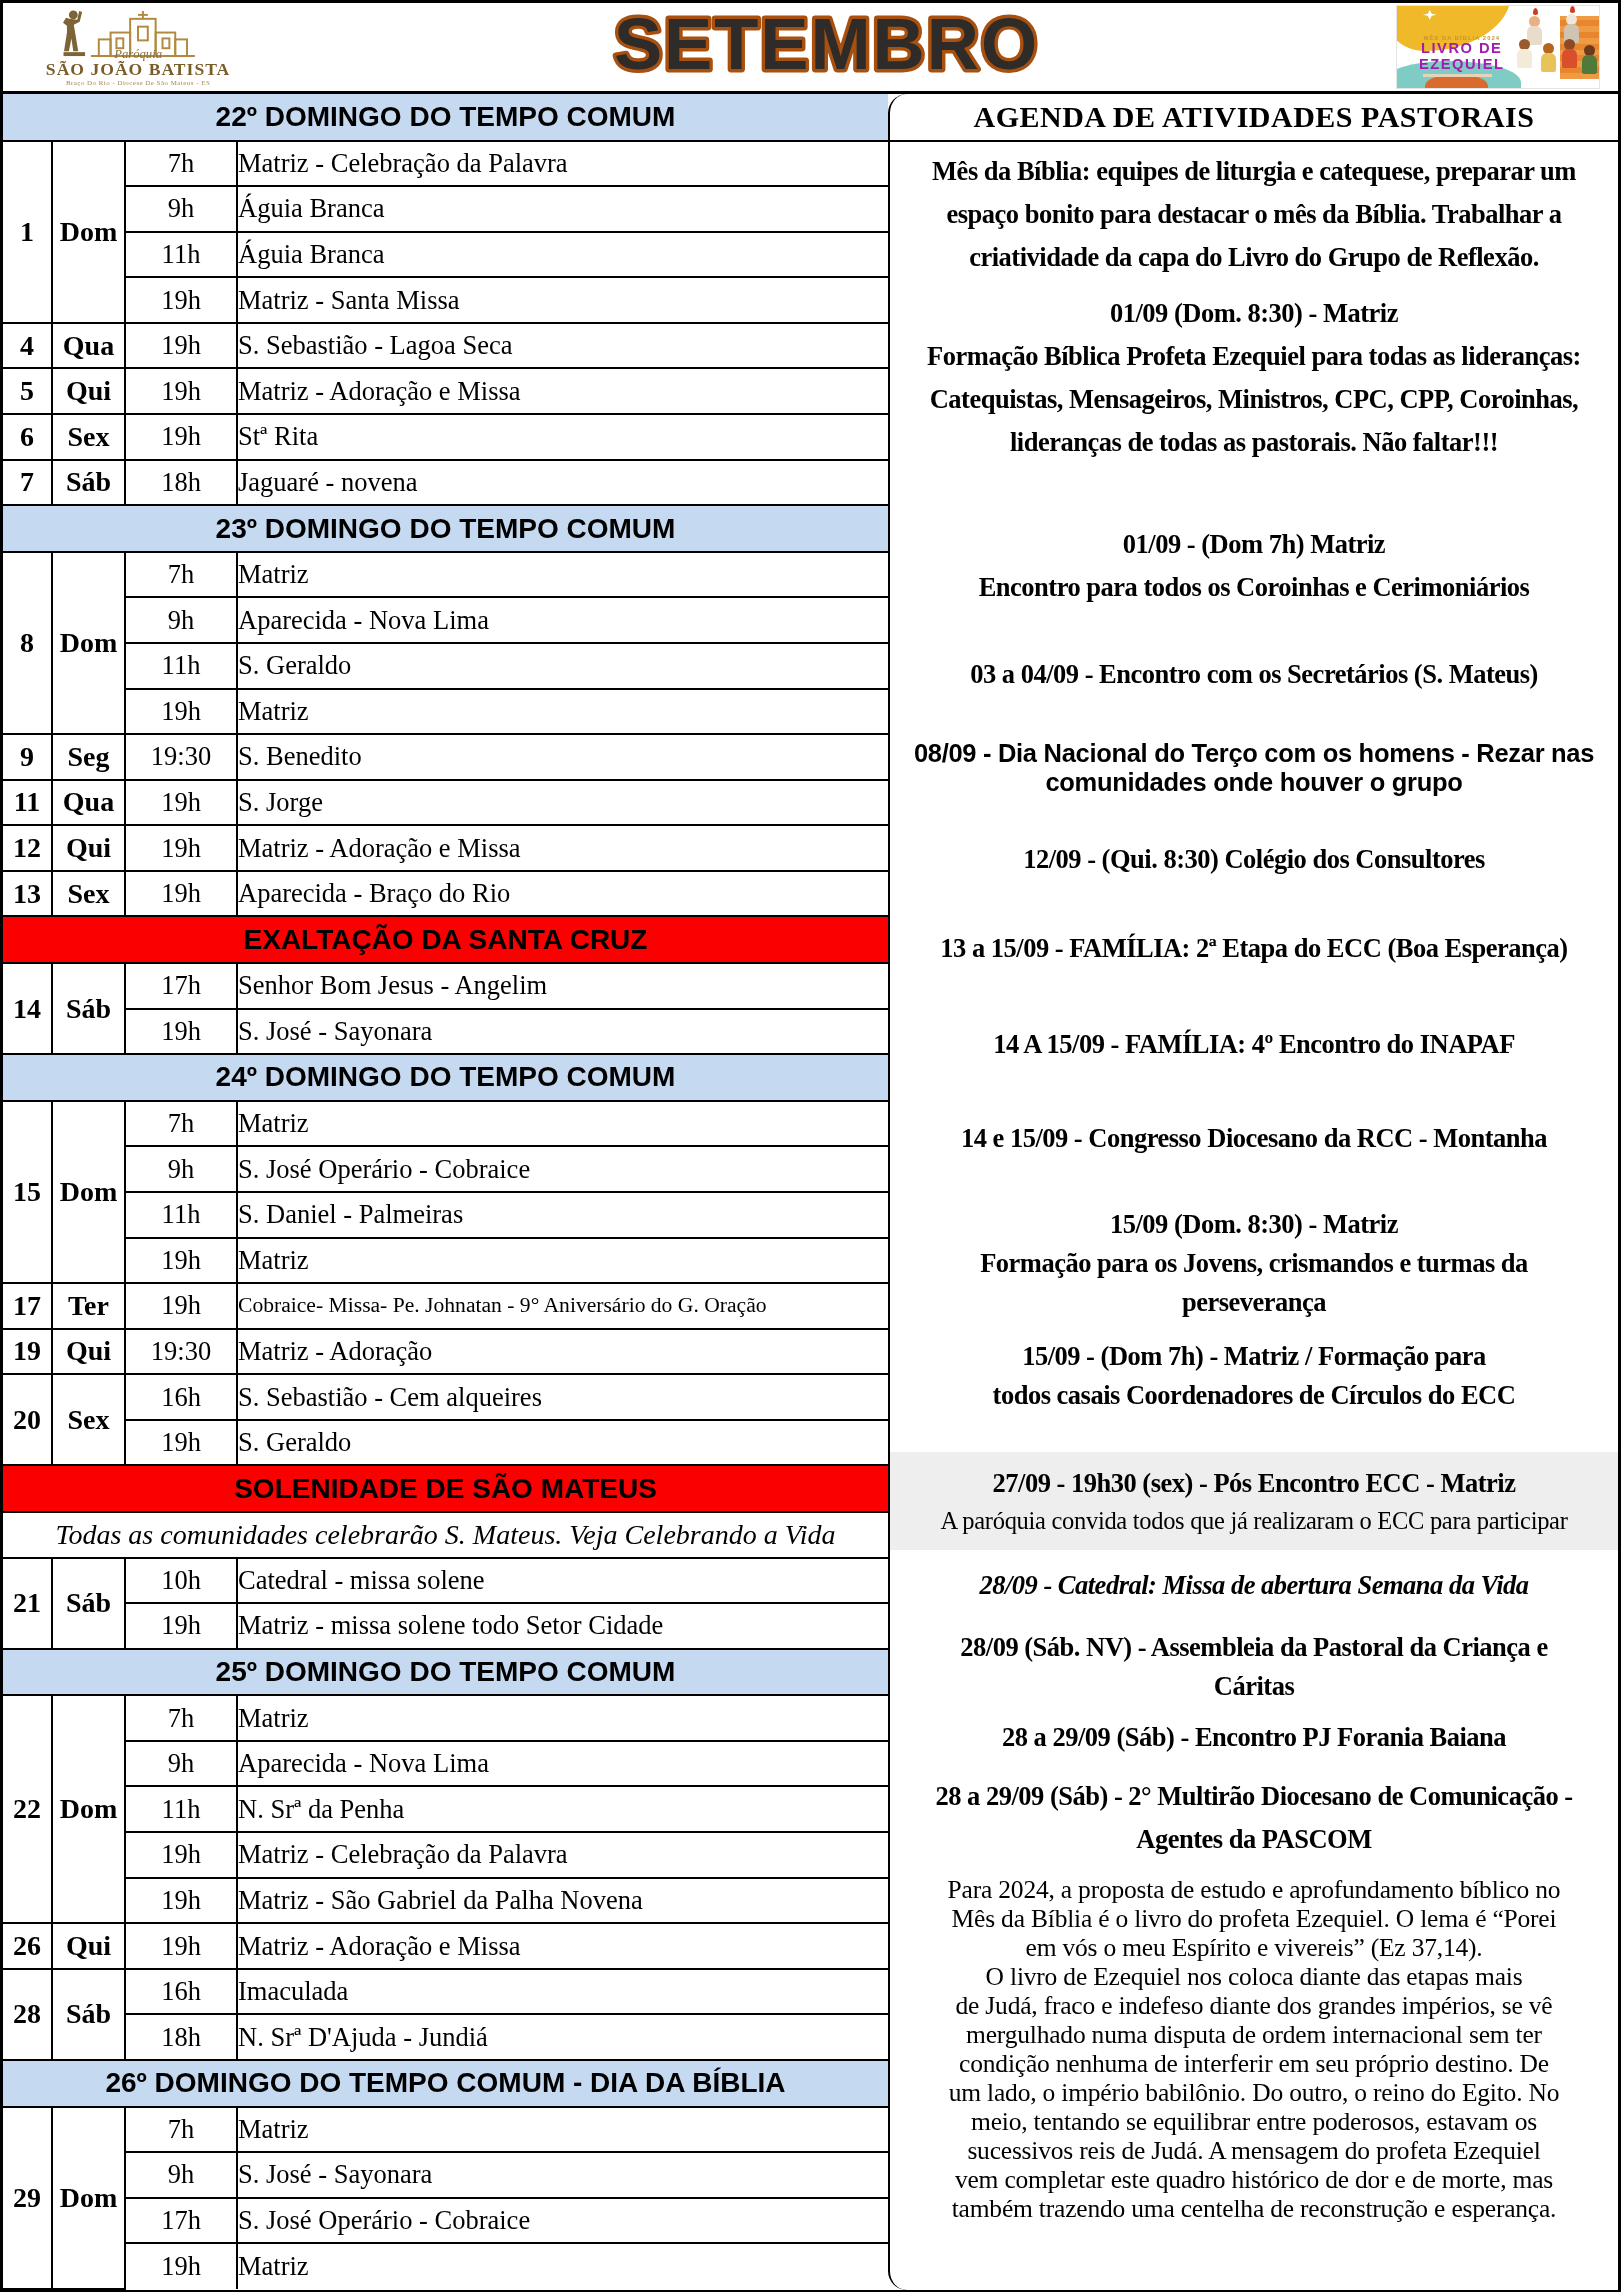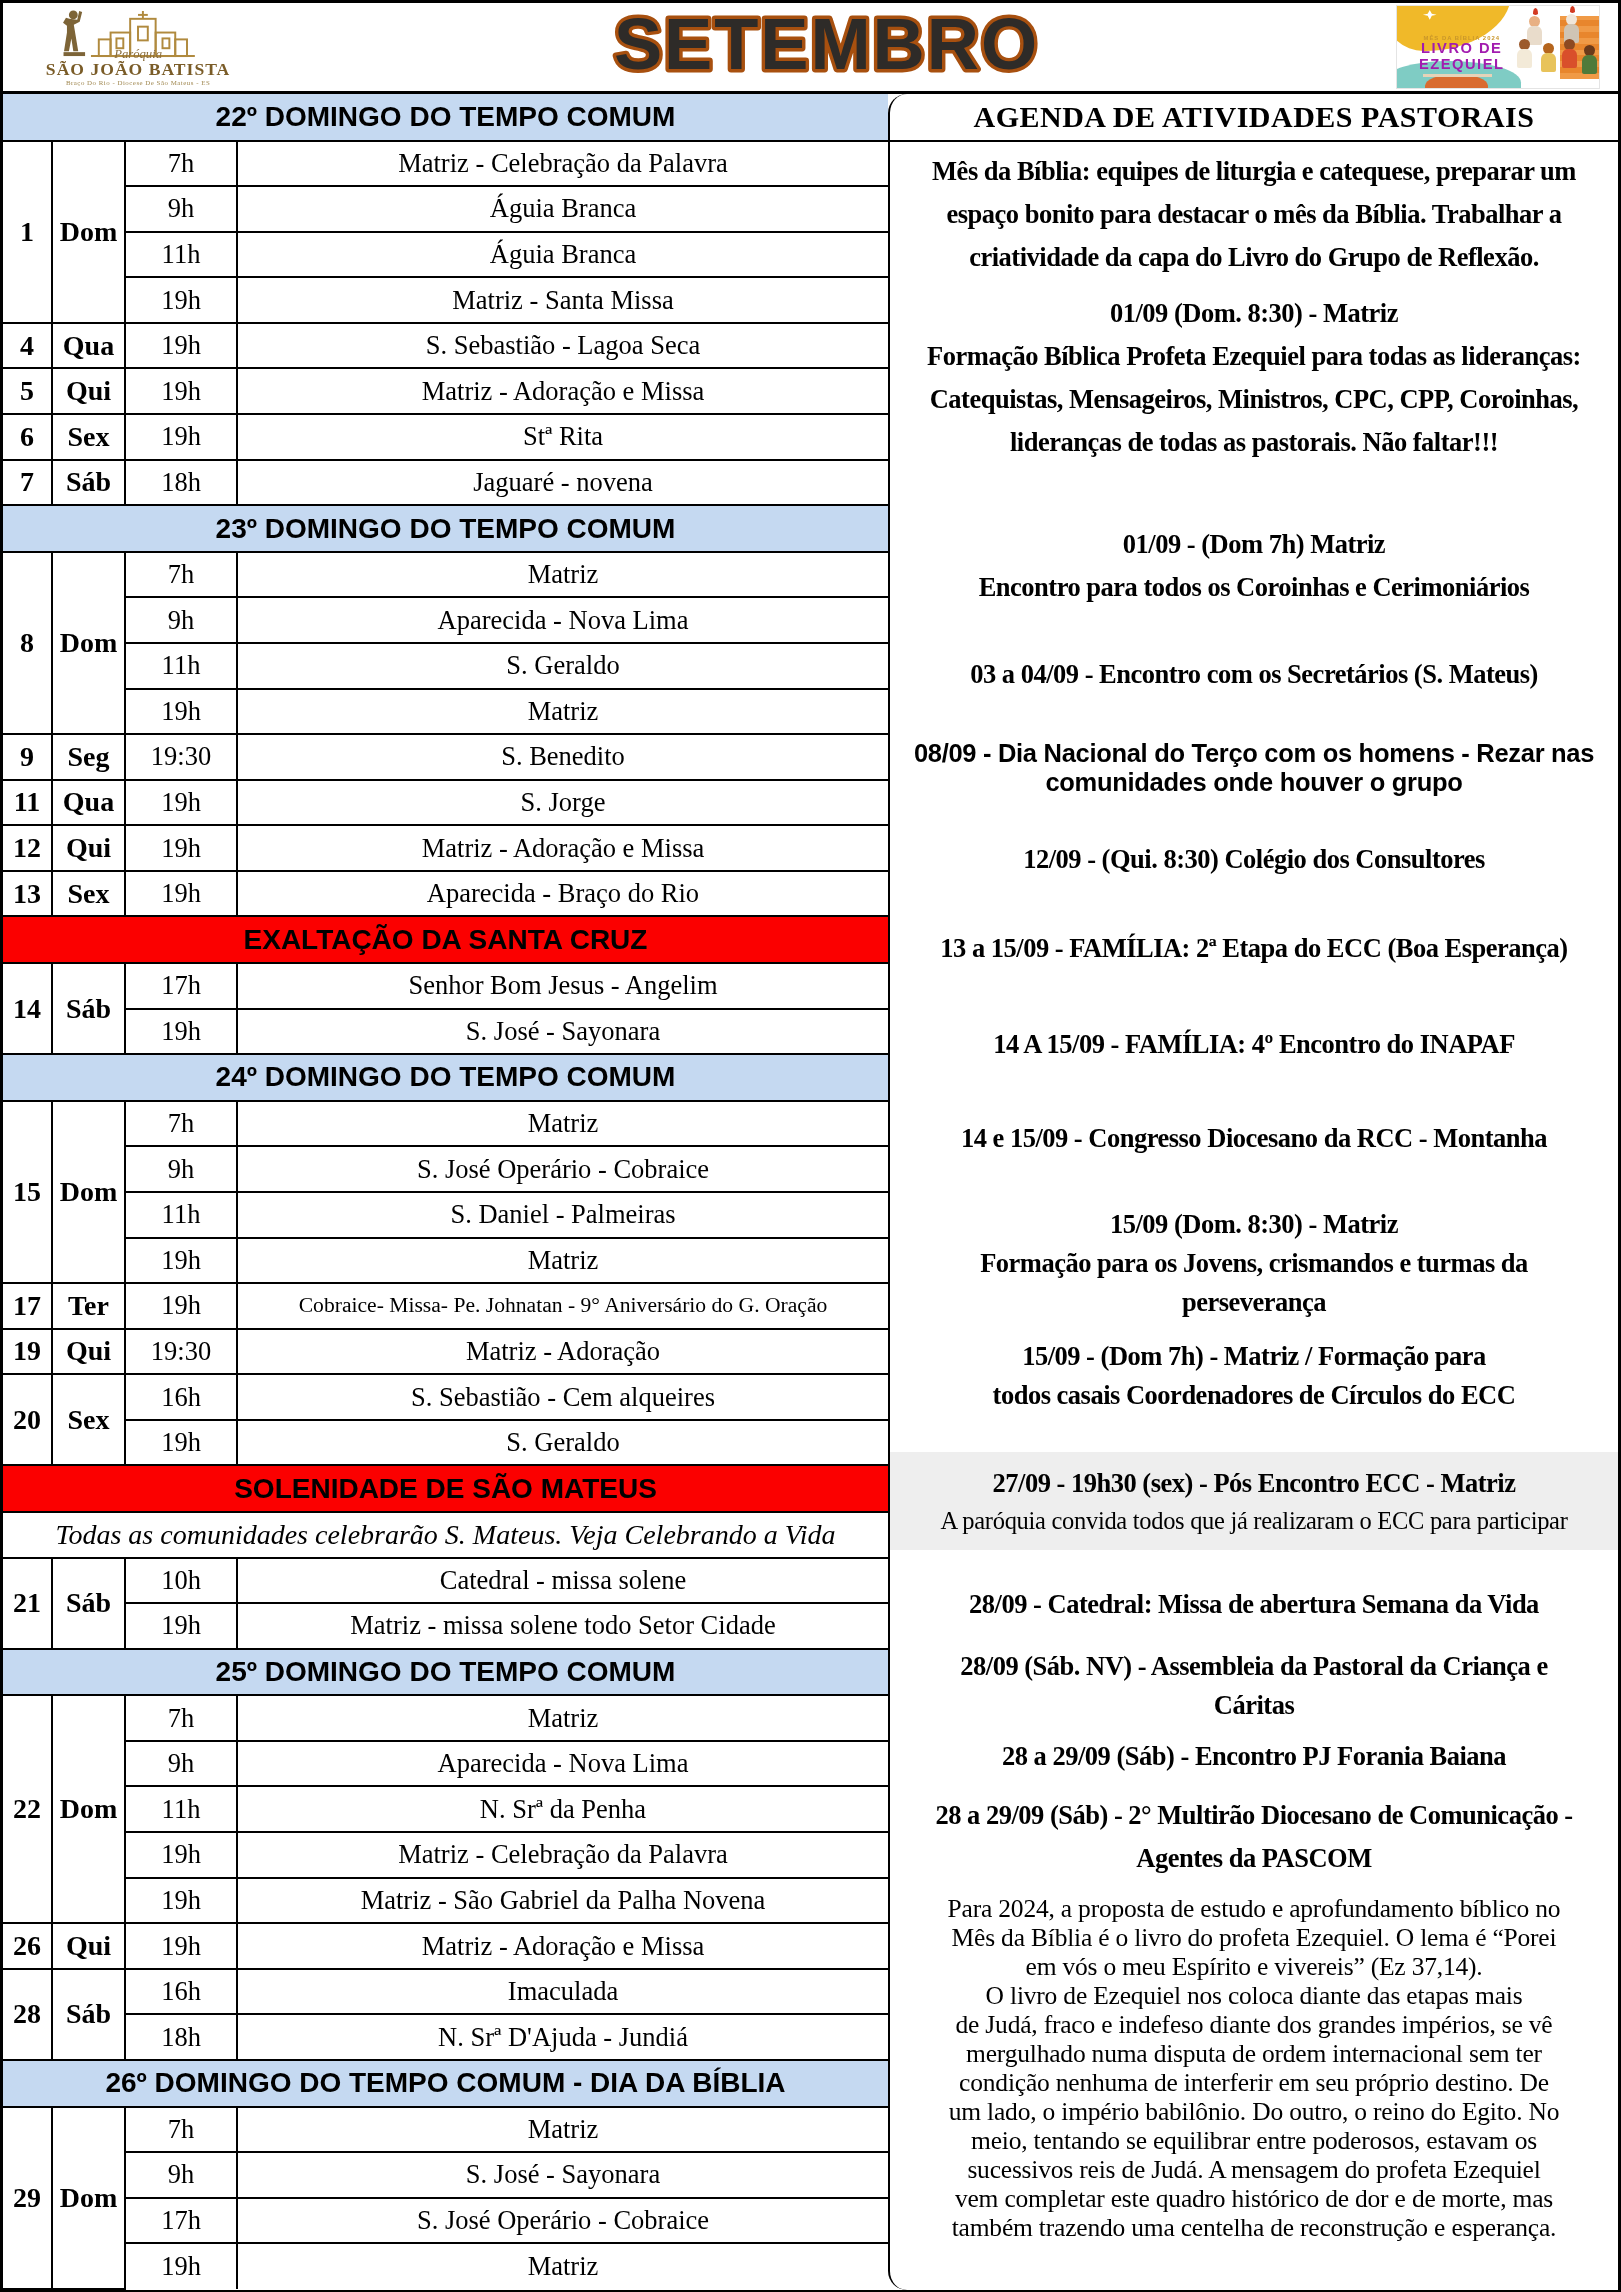--- a/index.html
+++ b/index.html
@@ -47,21 +47,21 @@
   table.cal td:last-child{border-right:none;}
   table.cal tr:first-child td{border-top:none;}
   table.cal tr:last-child td{border-bottom:none;}
   tr.row{height:45px;}
   tr.sec-row{height:46px;}
   td.sec{background:#c5d9f1;font-family:"Liberation Sans",sans-serif;font-weight:bold;
          font-size:28px;text-align:center;}
   td.sec.red{background:#fb0000;}
   td.day-cell,td.dow-cell{font-weight:bold;font-size:28px;text-align:center;}
   td.time-cell{font-size:26.5px;text-align:center;}
-  td.place-cell{font-size:26.5px;text-align:center;padding-left:8.8px;}
+  td.place-cell{font-size:26.5px;text-align:left;padding-left:8.8px;}
   td.place-cell.small{font-size:21.6px;}
   td.note{font-style:italic;font-size:28px;text-align:center;}
   
   .agenda{flex:1;border-left:2.9px solid #000;display:flex;flex-direction:column;min-width:0;overflow:hidden;border-radius:19px;}
   .agenda-title{height:46px;flex:none;border-bottom:2.9px solid #000;display:flex;align-items:center;
                 justify-content:center;font-weight:bold;font-size:30px;letter-spacing:0.5px;}
   .agenda-body{flex:1;overflow:hidden;text-align:center;}
   .block{padding:0 9.8px;}
   .block .ln{font-size:26.5px;font-weight:bold;line-height:43px;letter-spacing:-0.5px;white-space:nowrap;}
   .block.tight .ln{line-height:39px;}
@@ -437,21 +437,21 @@
             <div class="ln">perseverança</div>
           </div>
           <div class="block entry tight" style="margin-top: 14.7px;">
             <div class="ln">15/09 - (Dom 7h) - Matriz / Formação para</div>
             <div class="ln">todos casais Coordenadores de Círculos do ECC</div>
           </div>
           <div class="block highlight" style="margin-top: 37px;">
             <div class="ln">27/09 - 19h30 (sex) - Pós Encontro ECC - Matriz</div>
             <div class="hl-note">A paróquia convida todos que já realizaram o ECC para participar</div>
           </div>
-          <div class="block entry" style="margin-top: 33px;">
+          <div class="block entry" style="margin-top: 14px; font-style: italic;">
             <div class="ln">28/09 - Catedral: Missa de abertura Semana da Vida</div>
           </div>
           <div class="block entry tight" style="margin-top: 21.6px;">
             <div class="ln">28/09 (Sáb. NV) - Assembleia da Pastoral da Criança e</div>
             <div class="ln">Cáritas</div>
           </div>
           <div class="block entry" style="margin-top: 9.8px;">
             <div class="ln">28 a 29/09 (Sáb) - Encontro PJ Forania Baiana</div>
           </div>
           <div class="block entry" style="margin-top: 15.7px;">

